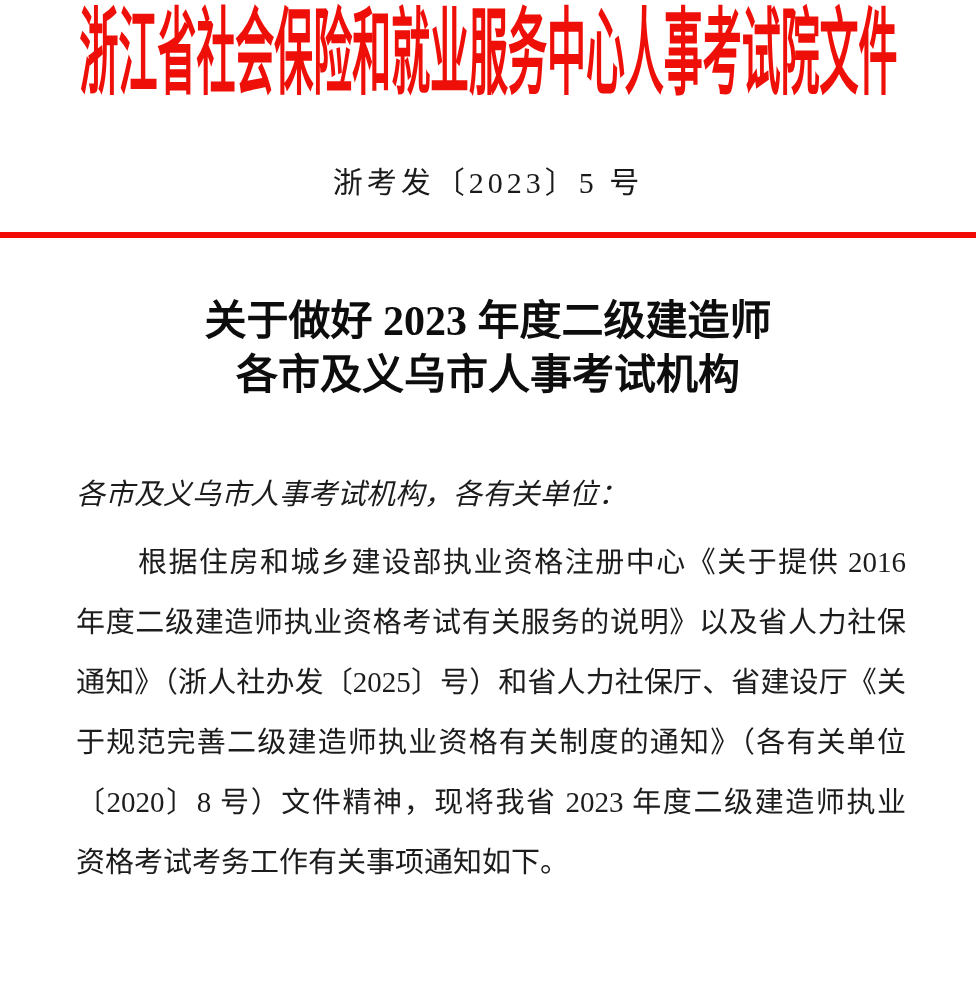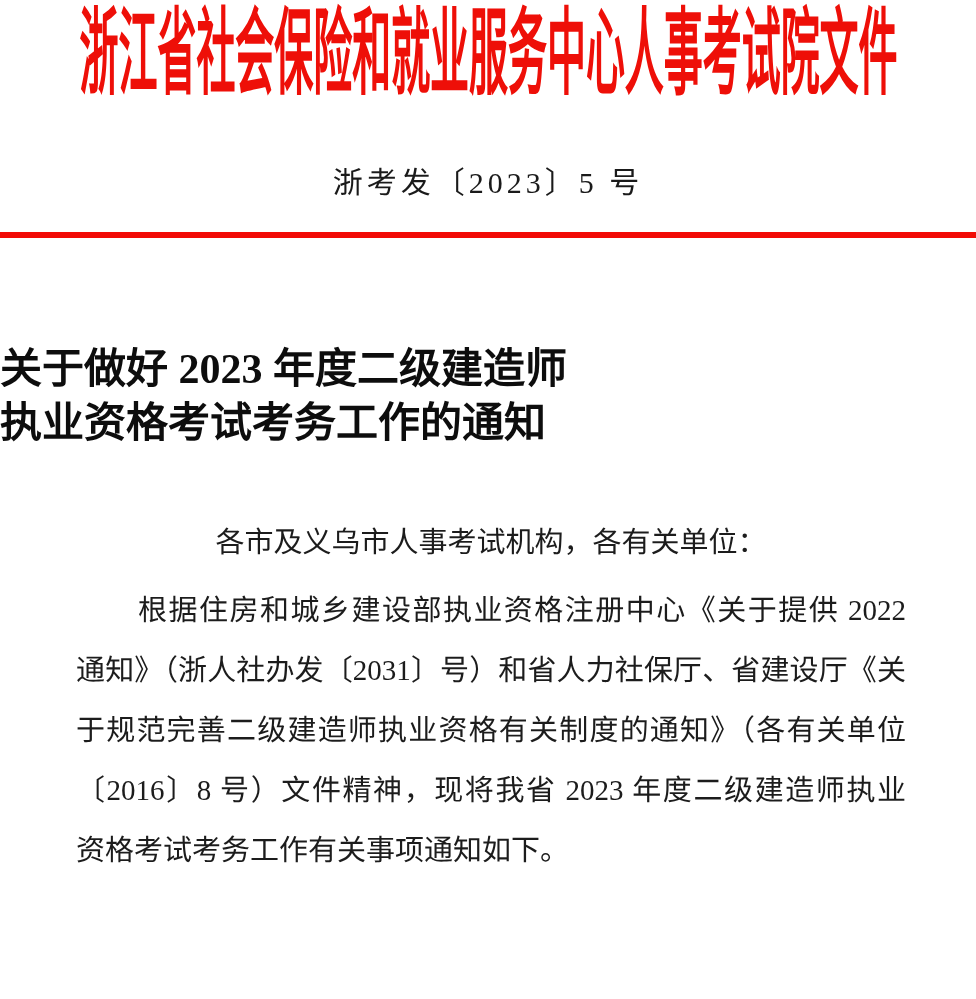--- a/index.html
+++ b/index.html
@@ -39,34 +39,35 @@
   }
   
   .red-line {
     margin-top: 34px;
     height: 6px;
     width: 976px;
     background: #f20b06;
   }
   
   .doc-title {
-    margin-top: 104px;
+    margin-top: 56px;
+    text-align: center;
     font-weight: bold;
     font-size: 42px;
     line-height: 54px;
     color: #0d0d0d;
   }
   
   .body-text {
     margin: 62px 70px 0 76px;
     font-size: 29px;
     line-height: 60px;
     color: #1c1c1c;
   }
-  .salutation { text-align: center; }
+  .salutation { text-align: left; font-style: italic; }
   .paragraph { margin-top: 8px; }
   .jline {
     text-align: justify;
     text-align-last: justify;
   }
   .jline.last-line {
     text-align: center;
     text-align-last: left;
   }
   .jline.indent { text-indent: 62px; }
@@ -77,25 +78,26 @@
 <div class="org-title-wrap">
   <span class="org-title-text">浙江省社会保险和就业服务中心人事考试院文件</span>
 </div>
 
 <div class="doc-number">浙考发〔2023〕5 号</div>
 
 <div class="red-line"></div>
 
 <div class="doc-title">
   <div>关于做好 2023 年度二级建造师</div>
-  <div>执业资格考试考务工作的通知</div>
+  <div>各市及义乌市人事考试机构</div>
 </div>
 
 <div class="body-text">
   <div class="salutation">各市及义乌市人事考试机构，各有关单位：</div>
   <div class="paragraph">
-    <div class="jline indent">根据住房和城乡建设部执业资格注册中心《关于提供 2022</div>
-    <div class="jline">通知》（浙人社办发〔2031〕号）和省人力社保厅、省建设厅《关</div>
+    <div class="jline indent">根据住房和城乡建设部执业资格注册中心《关于提供 2016</div>
+    <div class="jline">年度二级建造师执业资格考试有关服务的说明》以及省人力社保</div>
+    <div class="jline">通知》（浙人社办发〔2025〕号）和省人力社保厅、省建设厅《关</div>
     <div class="jline">于规范完善二级建造师执业资格有关制度的通知》（各有关单位</div>
-    <div class="jline">〔2016〕8 号）文件精神，现将我省 2023 年度二级建造师执业</div>
+    <div class="jline">〔2020〕8 号）文件精神，现将我省 2023 年度二级建造师执业</div>
     <div class="jline last-line">资格考试考务工作有关事项通知如下。</div>
   </div>
 </div>
 
 </body></html>

